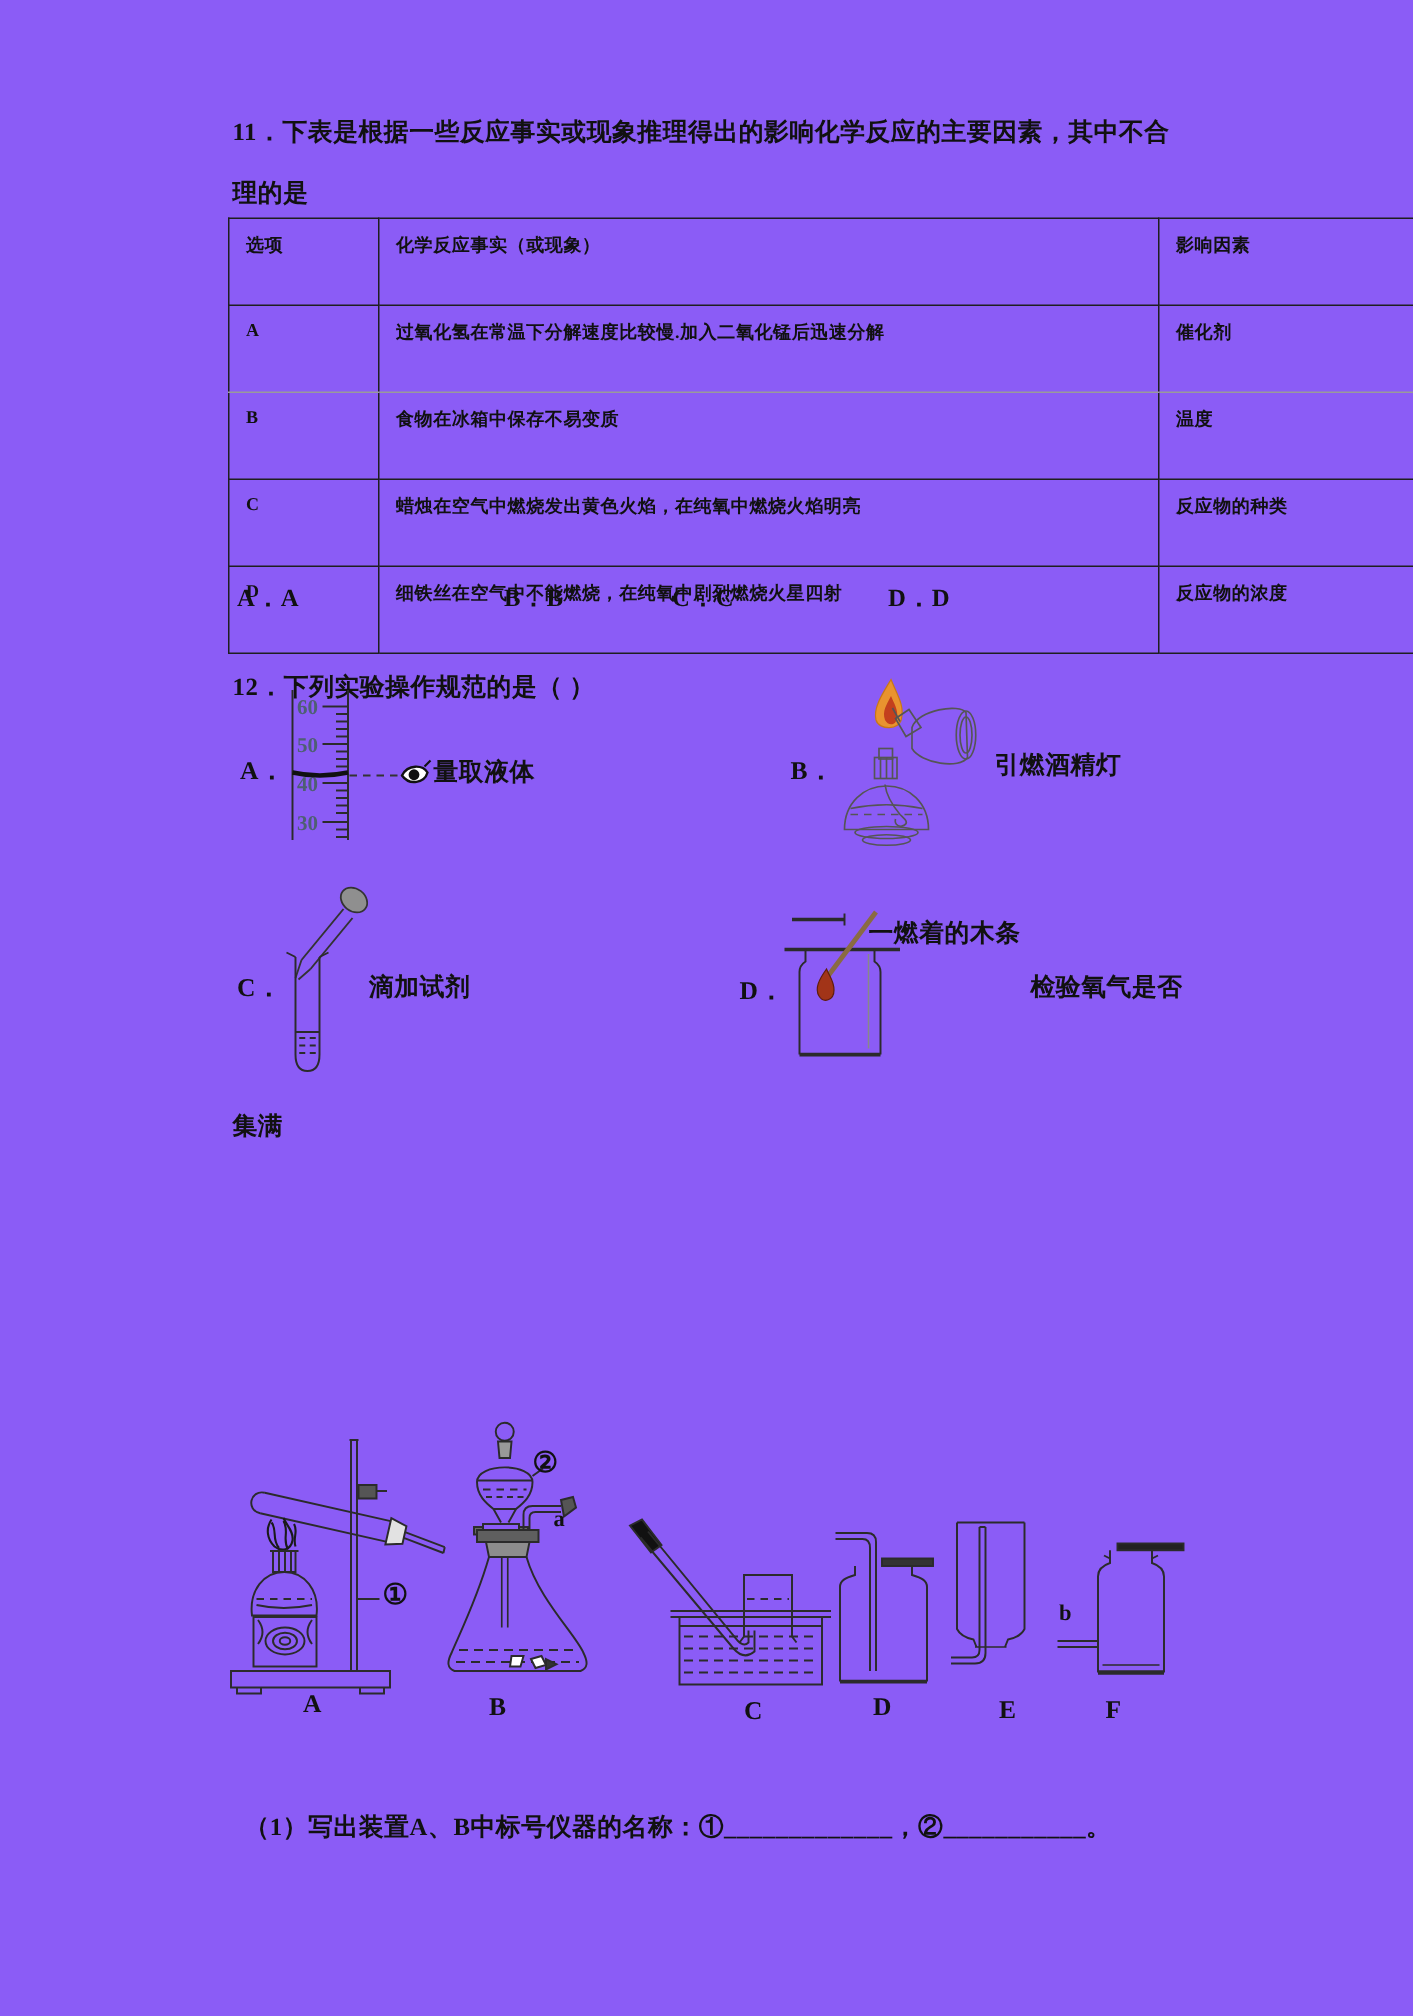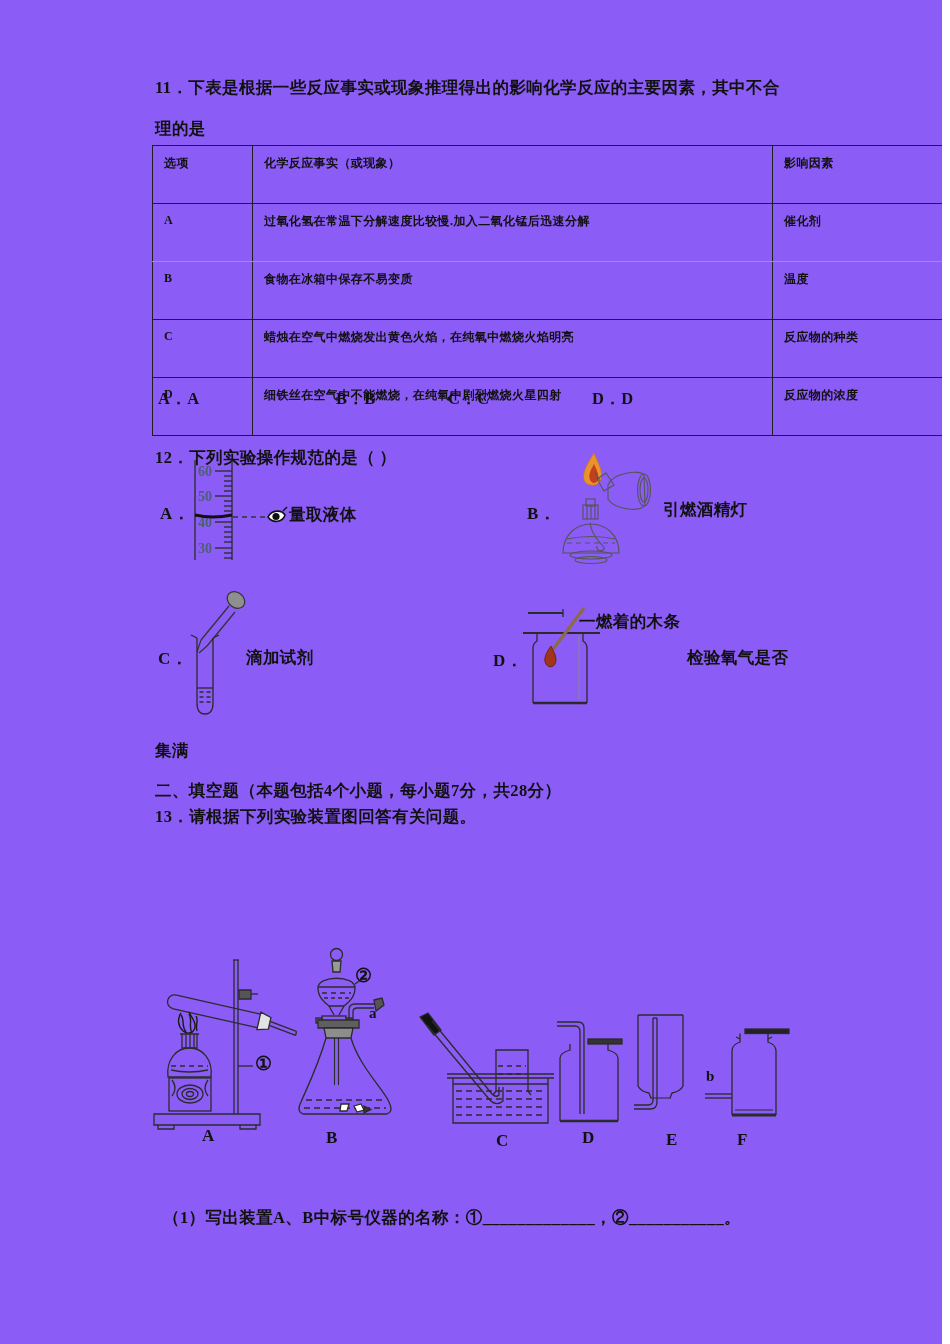--- a/index.html
+++ b/index.html
@@ -164,22 +164,20 @@
       <line x1="13" y1="107" x2="67" y2="107" stroke-width="2.5"></line>
       <line x1="59" y1="40" x2="59" y2="103" stroke="#888" stroke-width="1"></line>
     </g>
     <line x1="64" y1="12" x2="31" y2="56" stroke="#8a6b42" stroke-width="3.2"></line>
     <path d="M31,50 C26,57 23,63 26,68 C29,73 36,71 36,64 C36,58 33,55 31,50 Z" fill="#A23418" stroke="#5f1d0b" stroke-width=".8"></path>
   </svg>
   <div class="t" style="left:579px;top:612px;">一燃着的木条</div>
   <div class="t" style="left:687px;top:648px;">检验氧气是否</div>
   <div class="t" style="left:155px;top:741px;">集满</div>
 
-  <div class="t" style="left:155px;top:781px;">二、填空题（本题包括4个小题，每小题7分，共28分）</div>
-  <div class="t" style="left:155px;top:807px;">13．请根据下列实验装置图回答有关问题。</div>
 
   <svg style="left:148px;top:938px;" width="660" height="212" viewBox="0 0 660 212">
 
     <g class="ink">
       <path d="M6,176 L112,176 L112,187 L6,187 Z"></path>
       <path d="M10,187 L10,191 L26,191 L26,187 M92,187 L92,191 L108,191 L108,187"></path>
       <line x1="86" y1="22" x2="86" y2="176"></line>
         <line x1="90" y1="22" x2="90" y2="176"></line>
       <line x1="85" y1="22" x2="91" y2="22"></line>
       <path d="M91,52 h12 v9 h-12 Z" fill="#555"></path>

